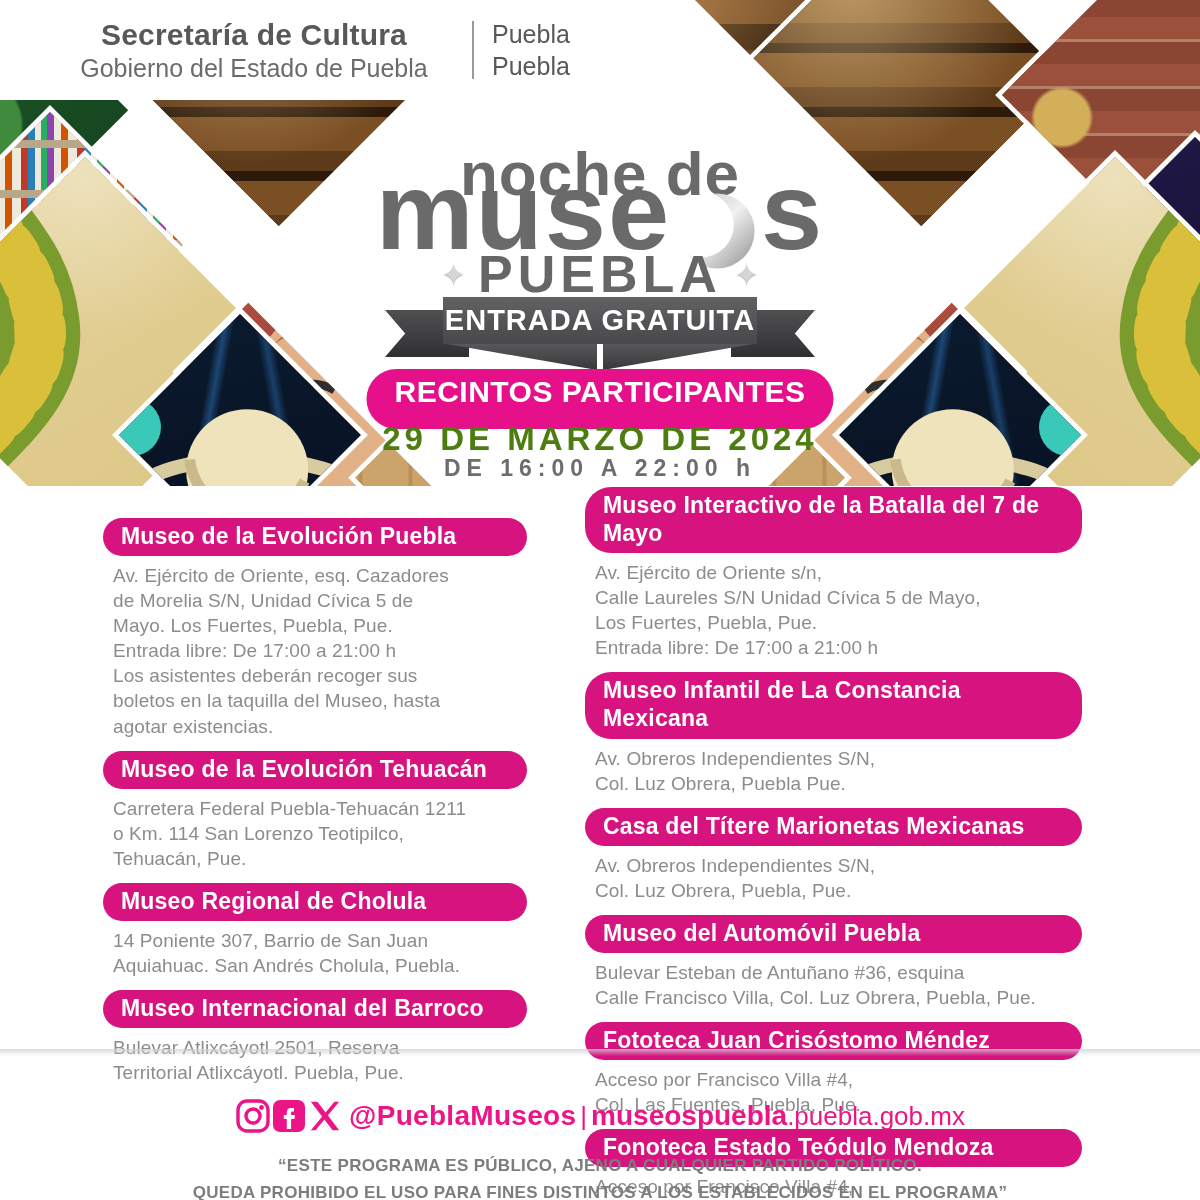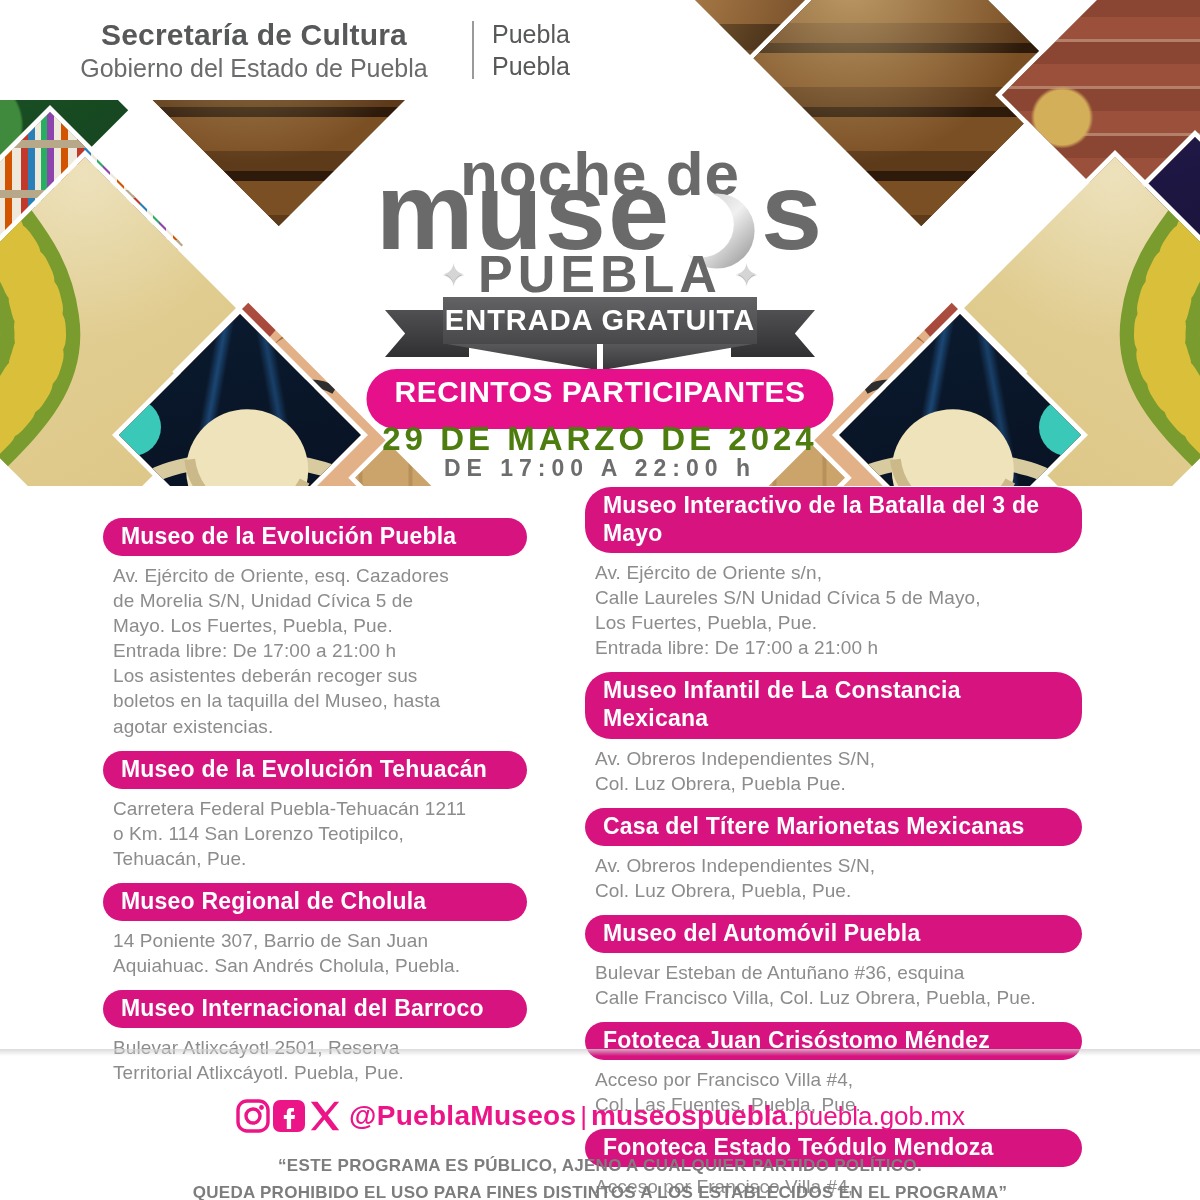--- a/index.html
+++ b/index.html
@@ -265,21 +265,21 @@
       </div>
       <div class="ribbon">
         <div class="wing wing-l"></div>
         <div class="wing wing-r"></div>
         <div class="vtail vtail-l"></div>
         <div class="vtail vtail-r"></div>
         <div class="ribbon-band">ENTRADA GRATUITA</div>
       </div>
       <div class="section-pill">RECINTOS PARTICIPANTES</div>
       <div class="date-line">29 DE MARZO DE 2024</div>
-      <div class="time-line">DE 17:00 A 22:00 h</div>
+      <div class="time-line">DE 16:00 A 22:00 h</div>
     </div>
 
     <div class="header-box">
       <div class="header-bg"></div>
       <div class="header-slant"></div>
       <div class="header-inner">
         <div class="agency">
           <div class="agency-title">Secretaría de Cultura</div>
           <div class="agency-sub">Gobierno del Estado de Puebla</div>
         </div>
@@ -319,21 +319,21 @@
   </div>
 
   <div class="listing">
     <div class="pill">Museo Internacional del Barroco</div>
     <div class="addr">Bulevar Atlixcáyotl 2501, Reserva
 Territorial Atlixcáyotl. Puebla, Pue.</div>
   </div>
 </div>
     <div id="col-right" class="col col-right">
   <div class="listing">
-    <div class="pill">Museo Interactivo de la Batalla del 3 de Mayo</div>
+    <div class="pill">Museo Interactivo de la Batalla del 7 de Mayo</div>
     <div class="addr">Av. Ejército de Oriente s/n,
 Calle Laureles S/N Unidad Cívica 5 de Mayo,
 Los Fuertes, Puebla, Pue.
 Entrada libre: De 17:00 a 21:00 h</div>
   </div>
 
   <div class="listing">
     <div class="pill">Museo Infantil de La Constancia Mexicana</div>
     <div class="addr">Av. Obreros Independientes S/N,
 Col. Luz Obrera, Puebla Pue.</div>

